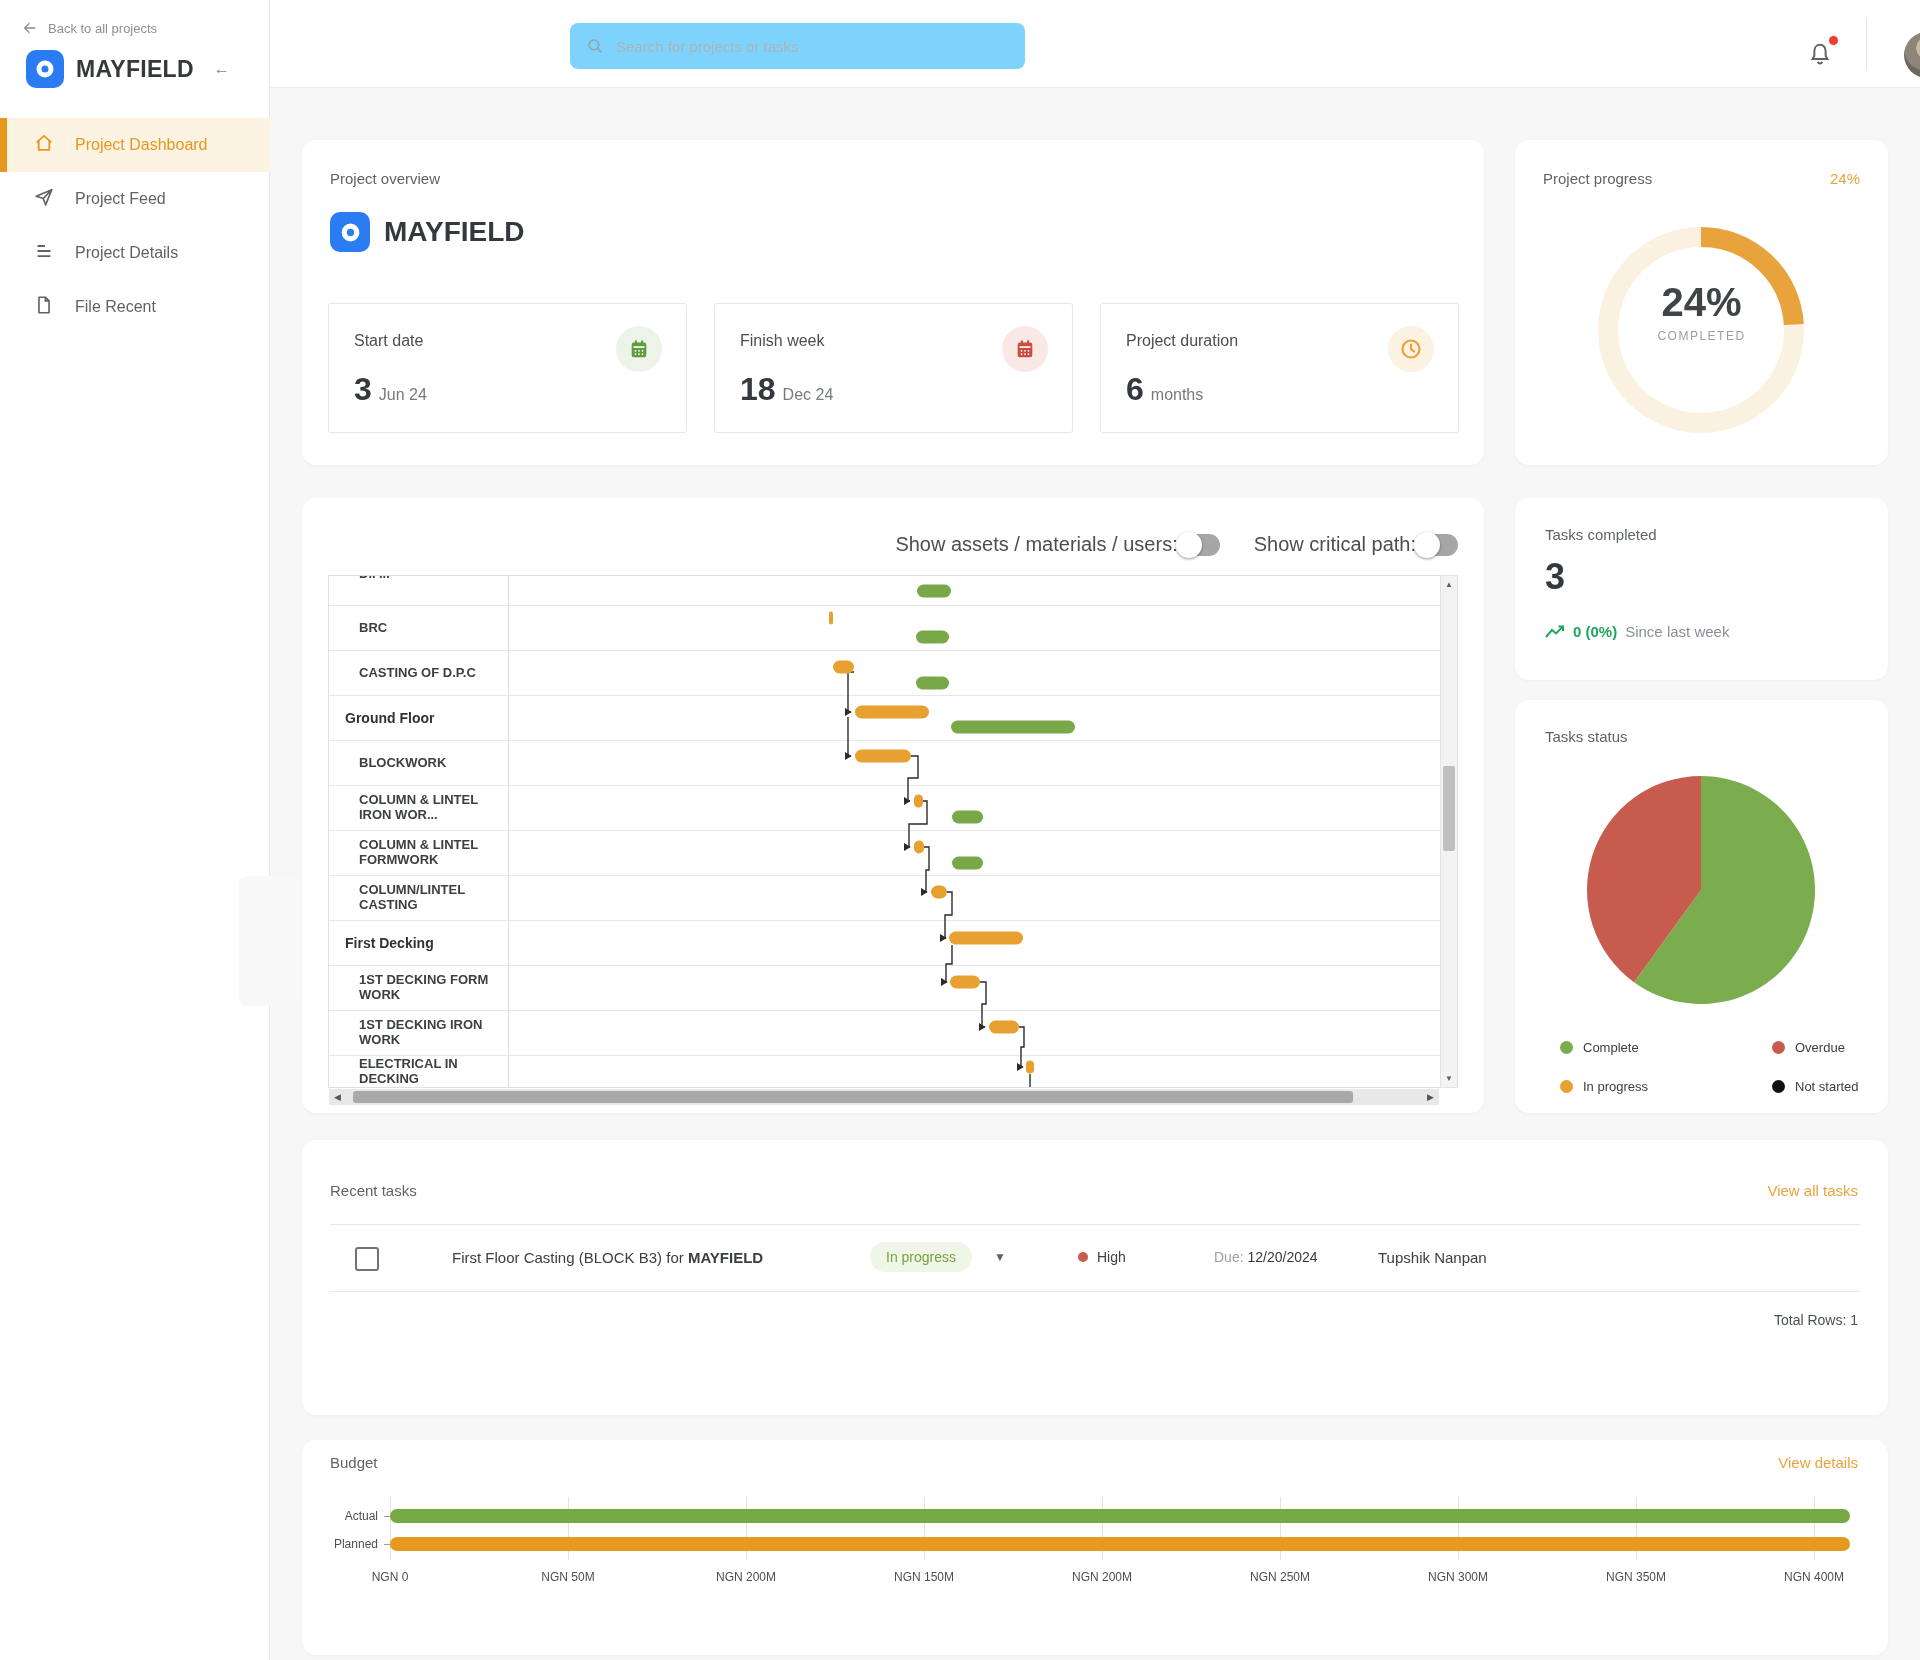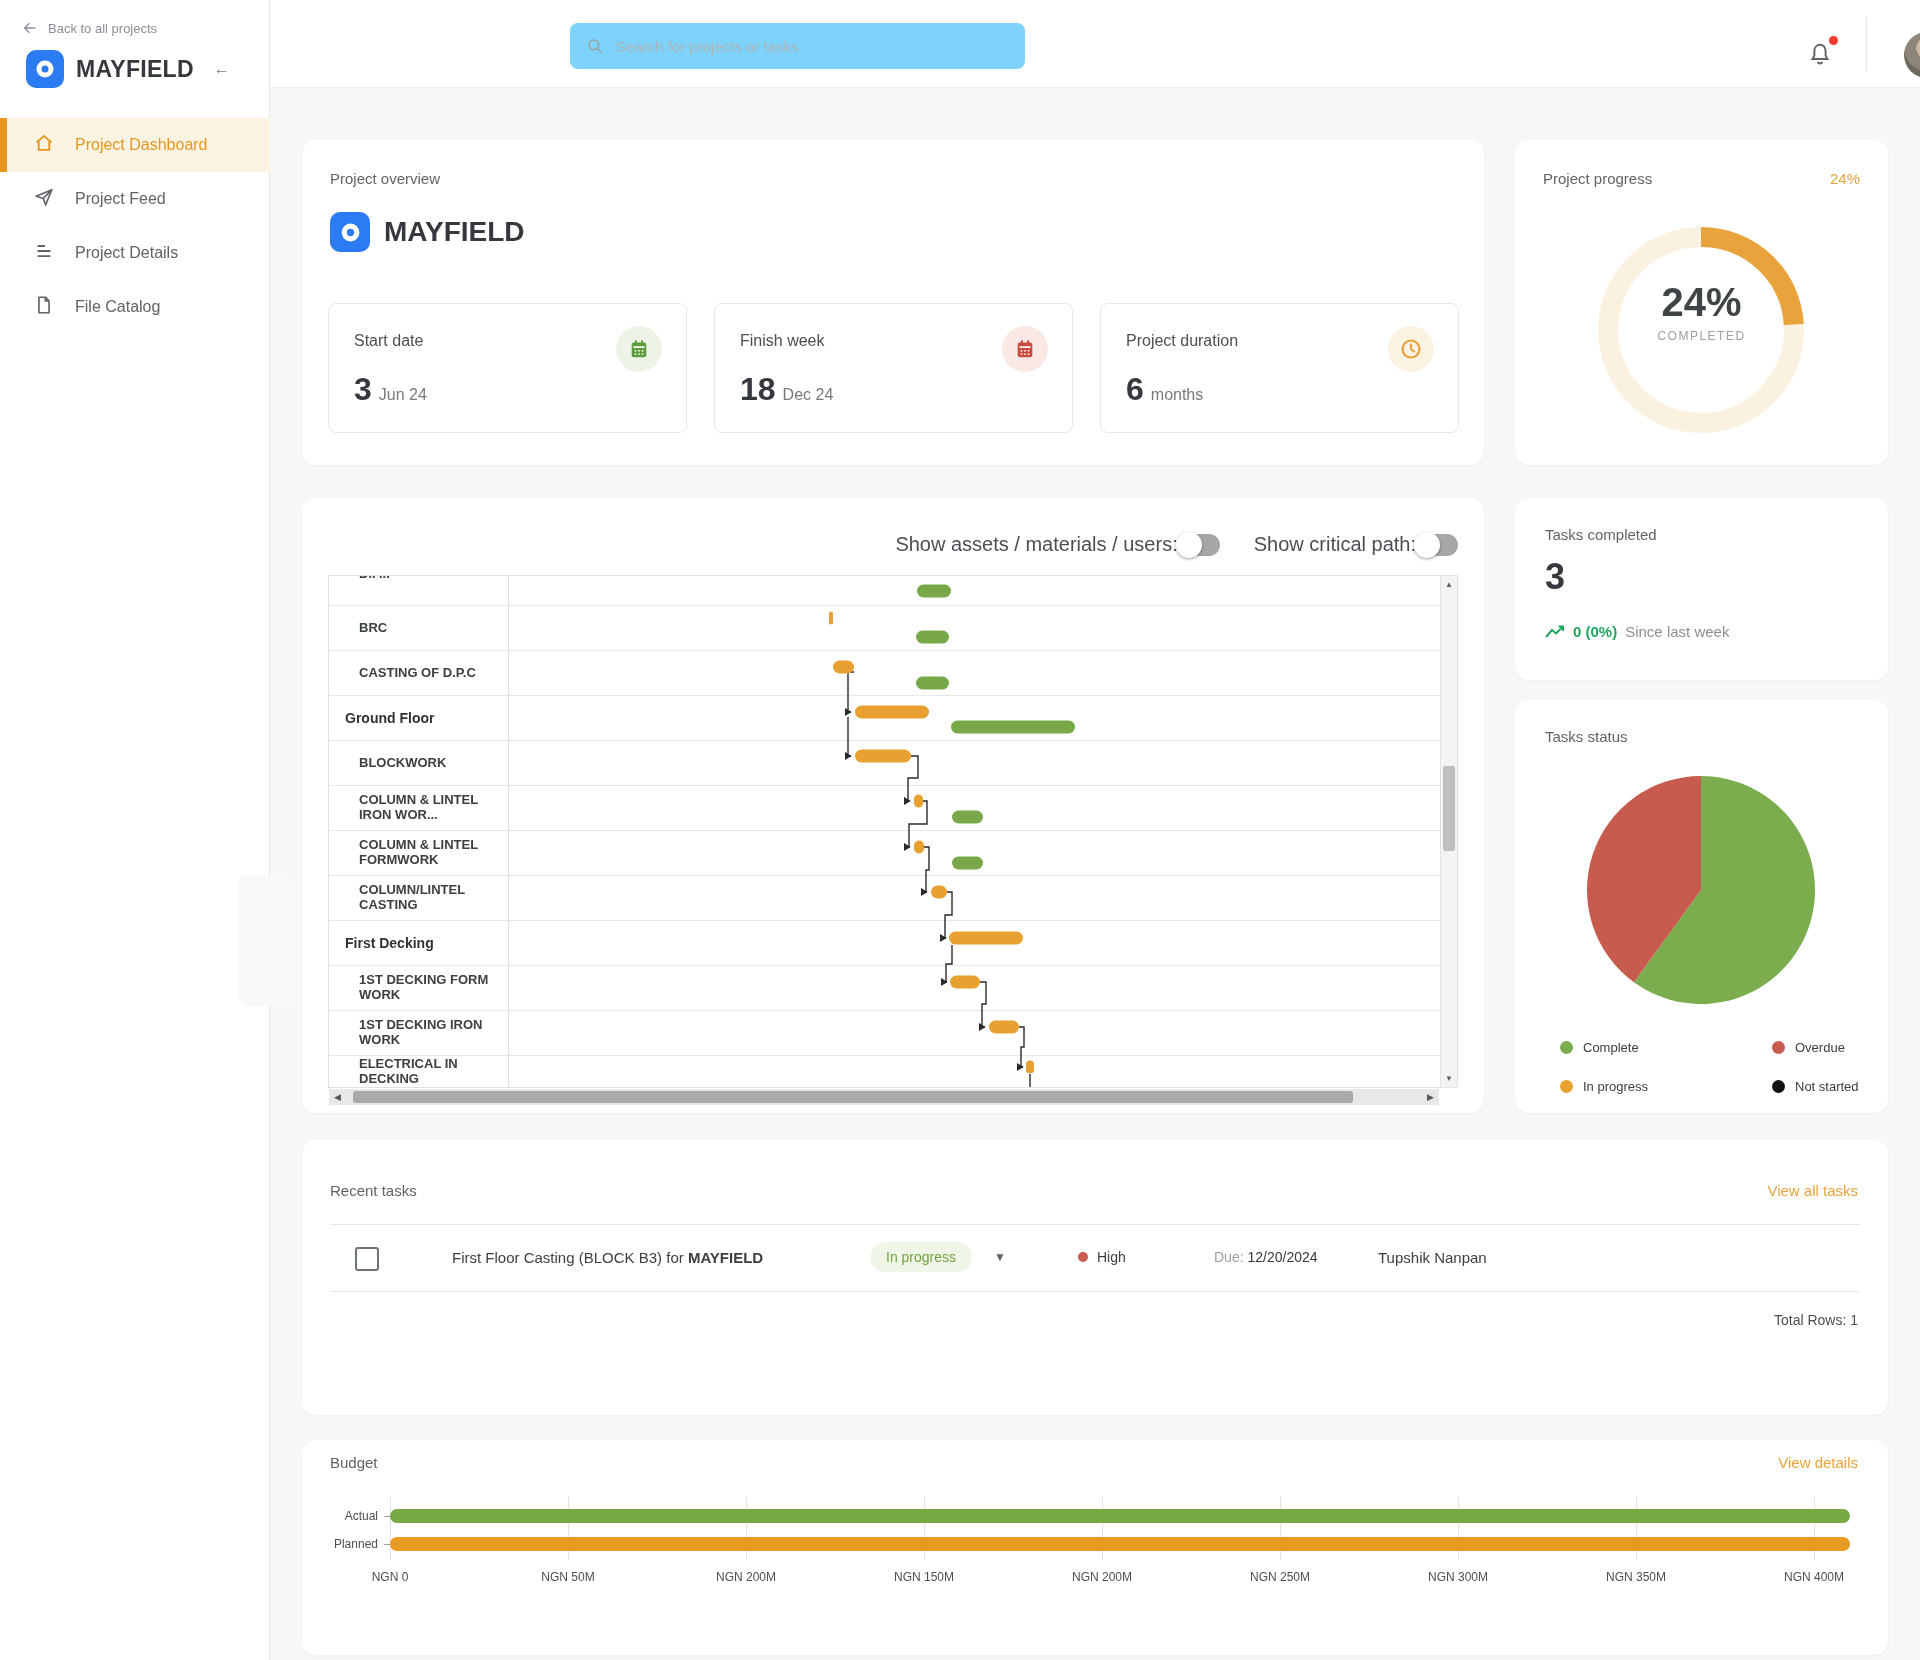--- a/index.html
+++ b/index.html
@@ -29,21 +29,21 @@
   #topbar-divider{left:1596px;top:18px;width:1px;height:52px;background:#E4E4E4;}
   #avatar{left:1634px;top:32px;width:46px;height:46px;border-radius:50%;cursor:pointer;overflow:hidden;
           background:radial-gradient(circle at 50% 35%,#C9B9A0 0 28%,#8D8578 29% 60%,#6C6A5E 61% 100%);}
   
   .card{position:absolute;background:#fff;border-radius:14px;box-shadow:0 1px 3px rgba(0,0,0,.04);}
   .card-title{font-size:15px;color:#5F6368;}
   .orange-link{color:#E8A33D;font-size:15px;cursor:pointer;}
   
   #ov-title-row{left:28px;top:72px;display:flex;align-items:center;gap:14px;}
   #ov-title{font-size:28px;font-weight:bold;color:#35393D;}
-  .stat-card{position:absolute;top:163px;width:359px;height:130px;border:1px solid #E7E7E7;border-radius:8px;box-sizing:border-box;}
+  .stat-card{position:absolute;top:163px;width:359px;height:130px;border:1px solid #E7E7E7;border-radius:3px;box-sizing:border-box;}
   .stat-label{position:absolute;left:25px;top:28px;font-size:16px;color:#4A4F54;}
   .stat-icon-circle{position:absolute;right:24px;top:22px;width:46px;height:46px;border-radius:50%;
                     display:flex;align-items:center;justify-content:center;}
   .stat-value-row{position:absolute;left:25px;bottom:24px;display:flex;align-items:baseline;gap:7px;}
   .stat-value{font-size:32px;font-weight:bold;color:#35393D;}
   .stat-unit{font-size:16px;color:#757A7E;}
   
   #donut-center{left:1609px;top:280px;width:185px;text-align:center;pointer-events:none;}
   #donut-pct{font-size:40px;font-weight:bold;color:#3F4447;}
   #donut-sub{font-size:12px;color:#9AA0A6;letter-spacing:1.5px;margin-top:4px;}
@@ -135,21 +135,21 @@
           <span><svg width="22" height="22" viewBox="0 0 24 24">
               <path d="M5 6.5 H13 M5 12 H19 M5 17.5 H19" fill="none" stroke="#5F6368" stroke-width="2"></path>
             </svg></span>
           <span>Project Details</span>
         </div>
         <div class="menu-item" style="top: 280px;">
           <span><svg width="22" height="22" viewBox="0 0 24 24">
               <path d="M6.5 3.5 H13.5 L17.5 7.5 V20.5 H6.5 Z" fill="none" stroke="#5F6368" stroke-width="1.8" stroke-linejoin="round"></path>
               <path d="M13.5 3.5 V7.5 H17.5" fill="none" stroke="#5F6368" stroke-width="1.8"></path>
             </svg></span>
-          <span>File Catalog</span>
+          <span>File Recent</span>
         </div>
       </div>
   </div>
   <div id="side-notch" class="abs"></div>
 
   <div id="topbar" class="abs">
     <div id="search-box" class="abs">
       <svg width="18" height="18" viewBox="0 0 24 24">
           <circle cx="10.5" cy="10.5" r="6.5" fill="none" stroke="#9AA0A6" stroke-width="2"></circle>
           <path d="M15.5 15.5 L20.5 20.5" stroke="#9AA0A6" stroke-width="2"></path>

